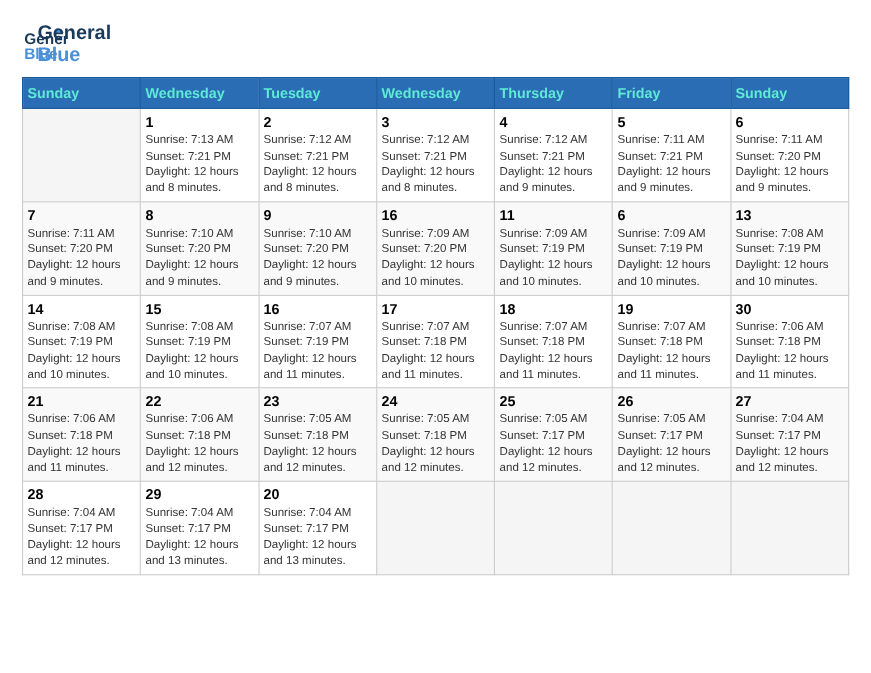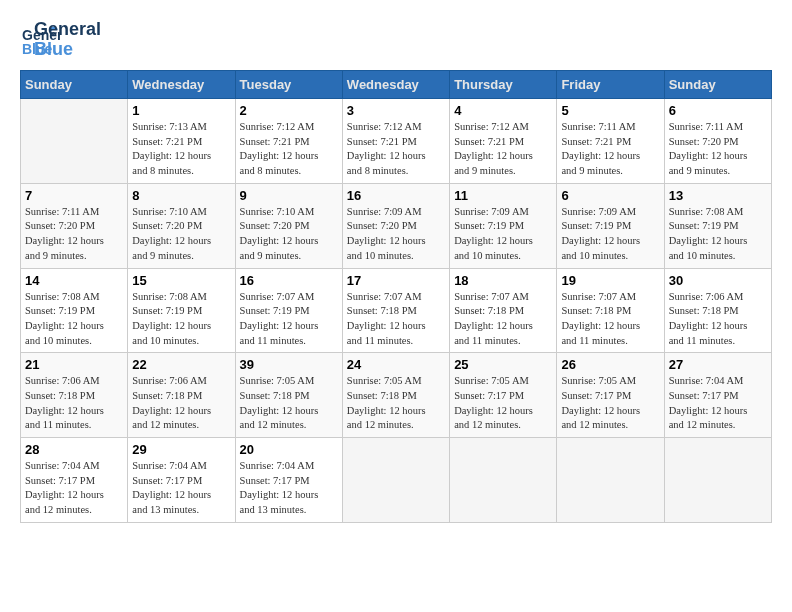--- a/index.html
+++ b/index.html
@@ -28,21 +28,21 @@
       font-size: 16px;
       color: #333;
     }
     table {
       width: 100%;
       border-collapse: collapse;
       font-size: 11px;
     }
     thead tr th {
       background-color: #2a6db5;
-      color: #e5e5e5;
+      color: #5eead4;
       padding: 6px 4px;
       text-align: left;
       font-size: 13px;
       font-weight: bold;
       border: 1px solid #1a5a9a;
     }
     tbody tr td {
       border: 1px solid #ccc;
       vertical-align: top;
       padding: 4px 4px;
@@ -57,21 +57,20 @@
       font-weight: bold;
       font-size: 13px;
       color: #000;
       display: block;
       margin-bottom: 2px;
     }
     .day-info {
       color: #333;
       font-size: 10.5px;
       line-height: 1.4;
-      font-family: Liberation Serif, serif;
     }
     .empty-cell {
       background: #f5f5f5 !important;
     }
     .logo-wrap {
       display: flex;
       align-items: center;
       gap: 4px;
     }
     .logo-icon {
@@ -269,21 +268,21 @@
 and 11 minutes.</div>
         </td>
         <td>
           <span class="day-num">22</span>
           <div class="day-info" style="white-space: pre-line;">Sunrise: 7:06 AM
 Sunset: 7:18 PM
 Daylight: 12 hours
 and 12 minutes.</div>
         </td>
         <td>
-          <span class="day-num">39</span>
+          <span class="day-num">23</span>
           <div class="day-info" style="white-space: pre-line;">Sunrise: 7:05 AM
 Sunset: 7:18 PM
 Daylight: 12 hours
 and 12 minutes.</div>
         </td>
         <td>
           <span class="day-num">24</span>
           <div class="day-info" style="white-space: pre-line;">Sunrise: 7:05 AM
 Sunset: 7:18 PM
 Daylight: 12 hours

